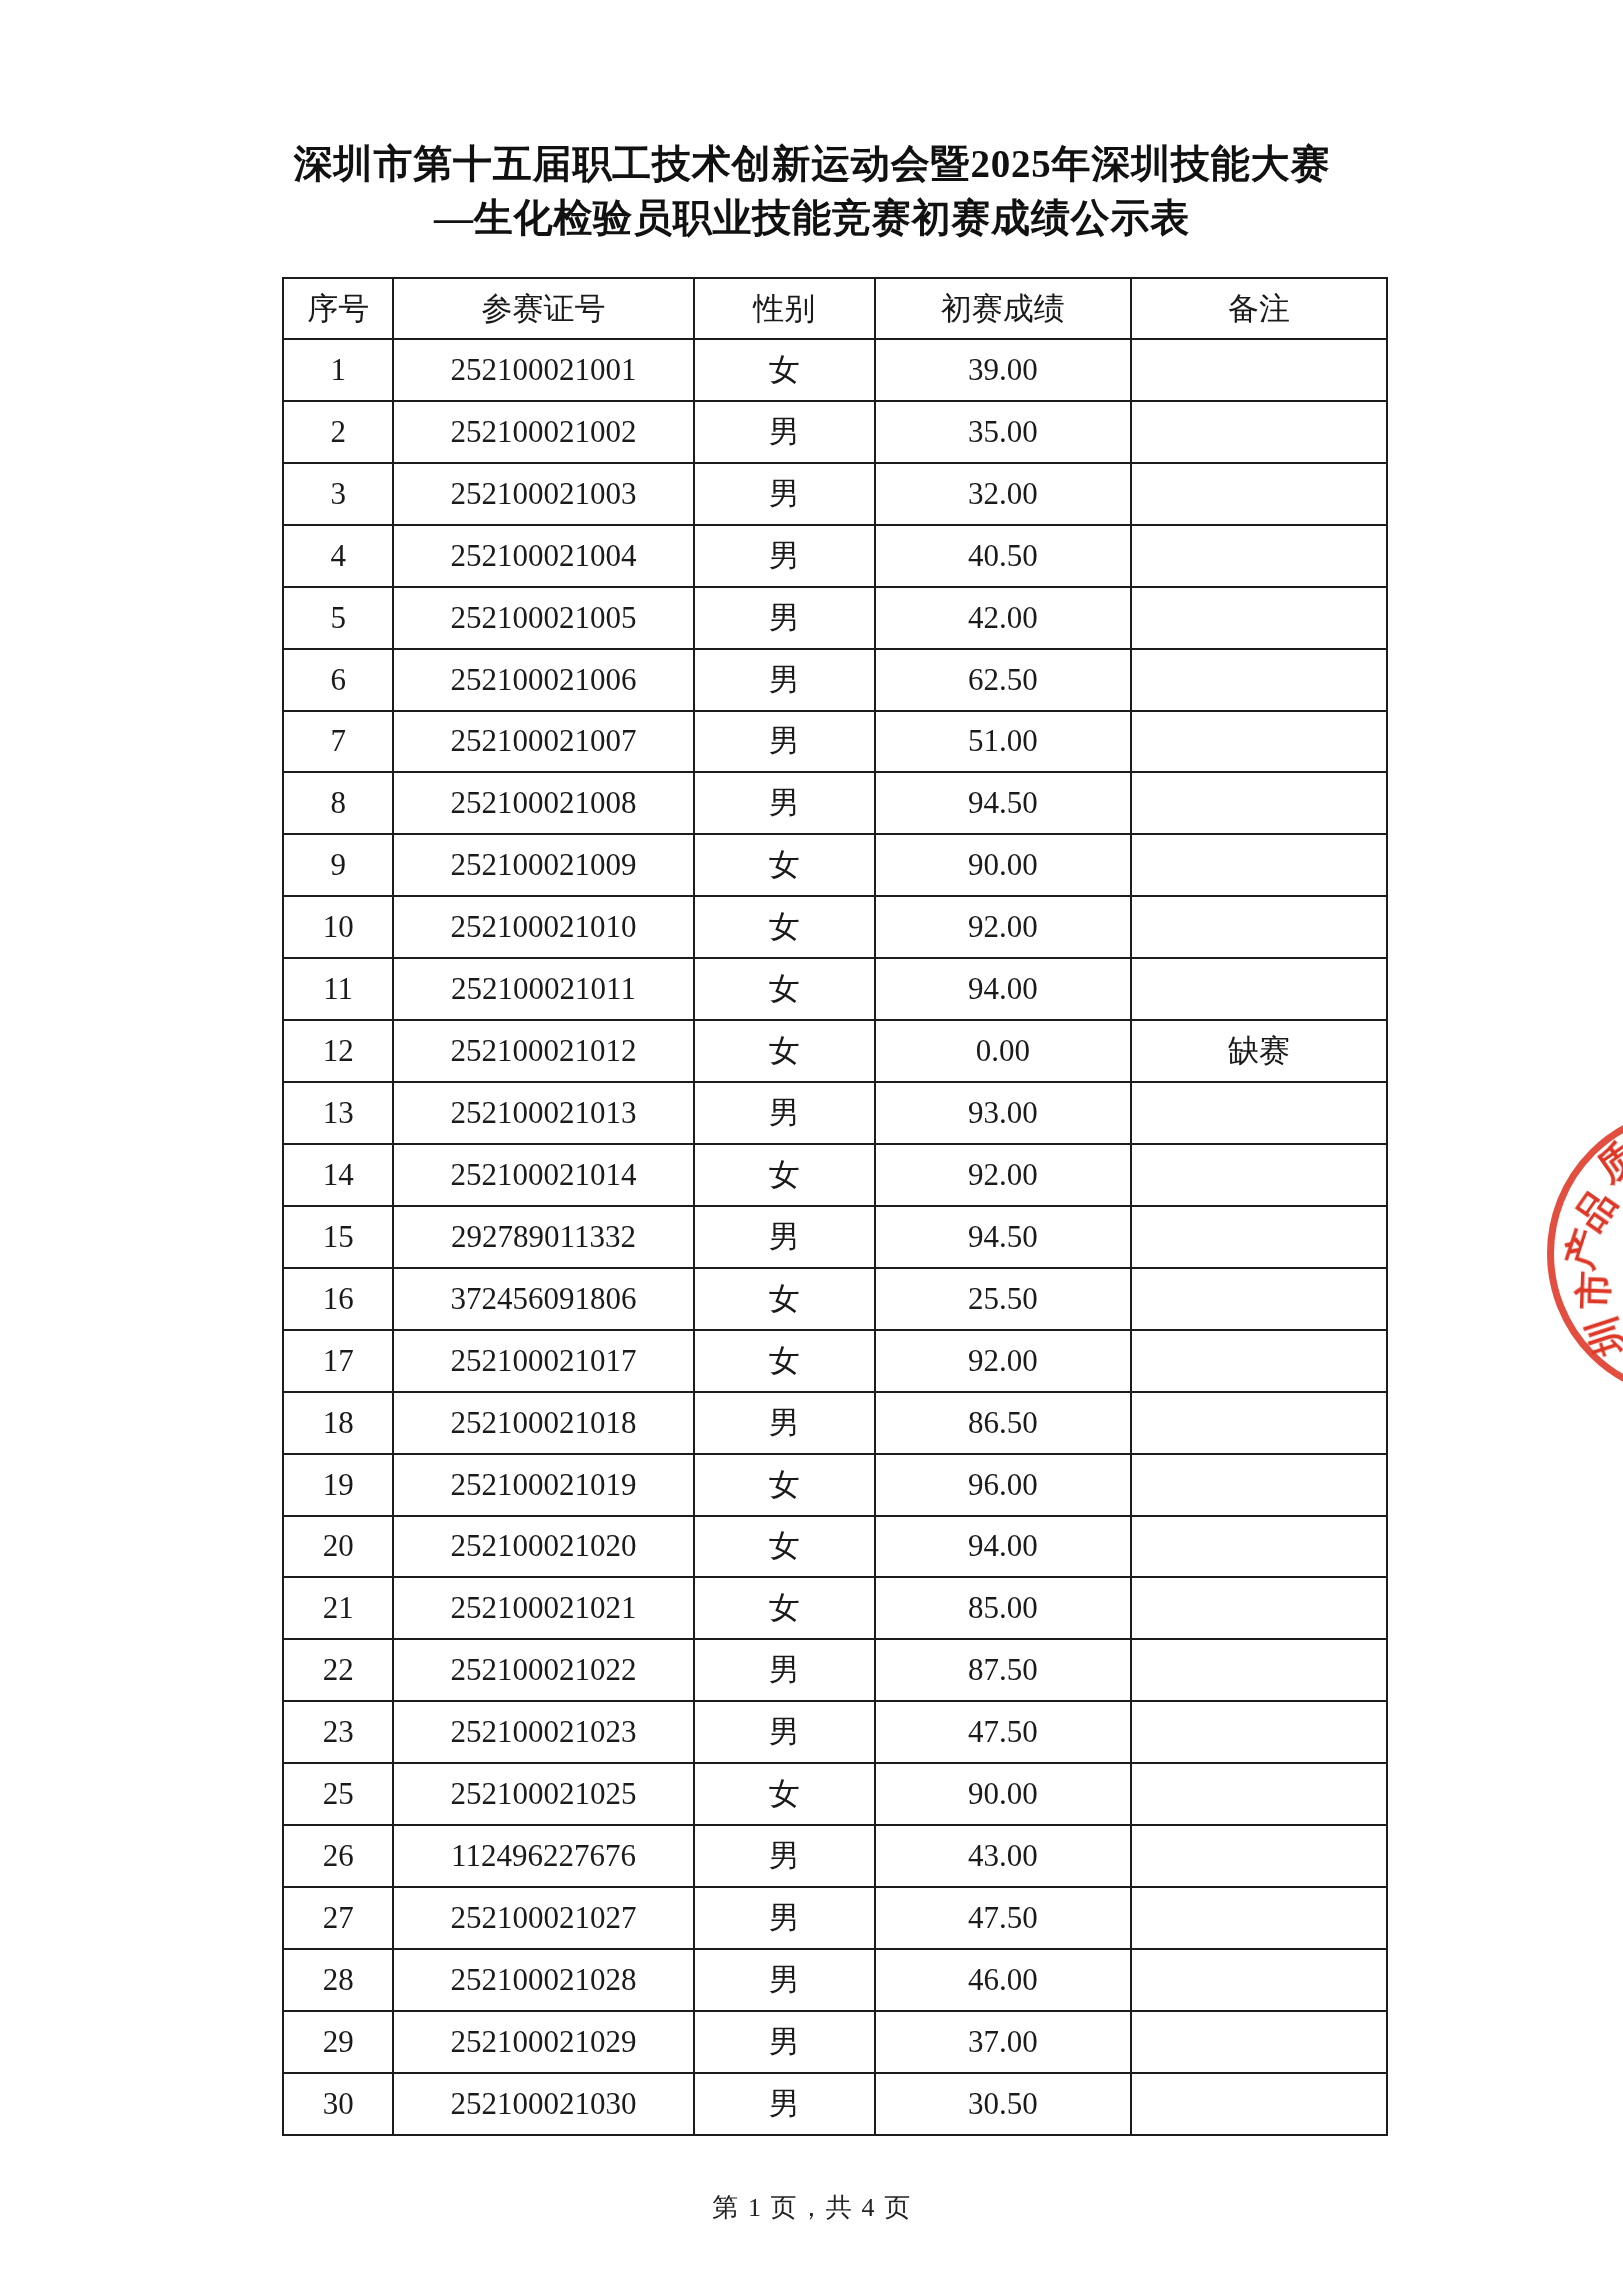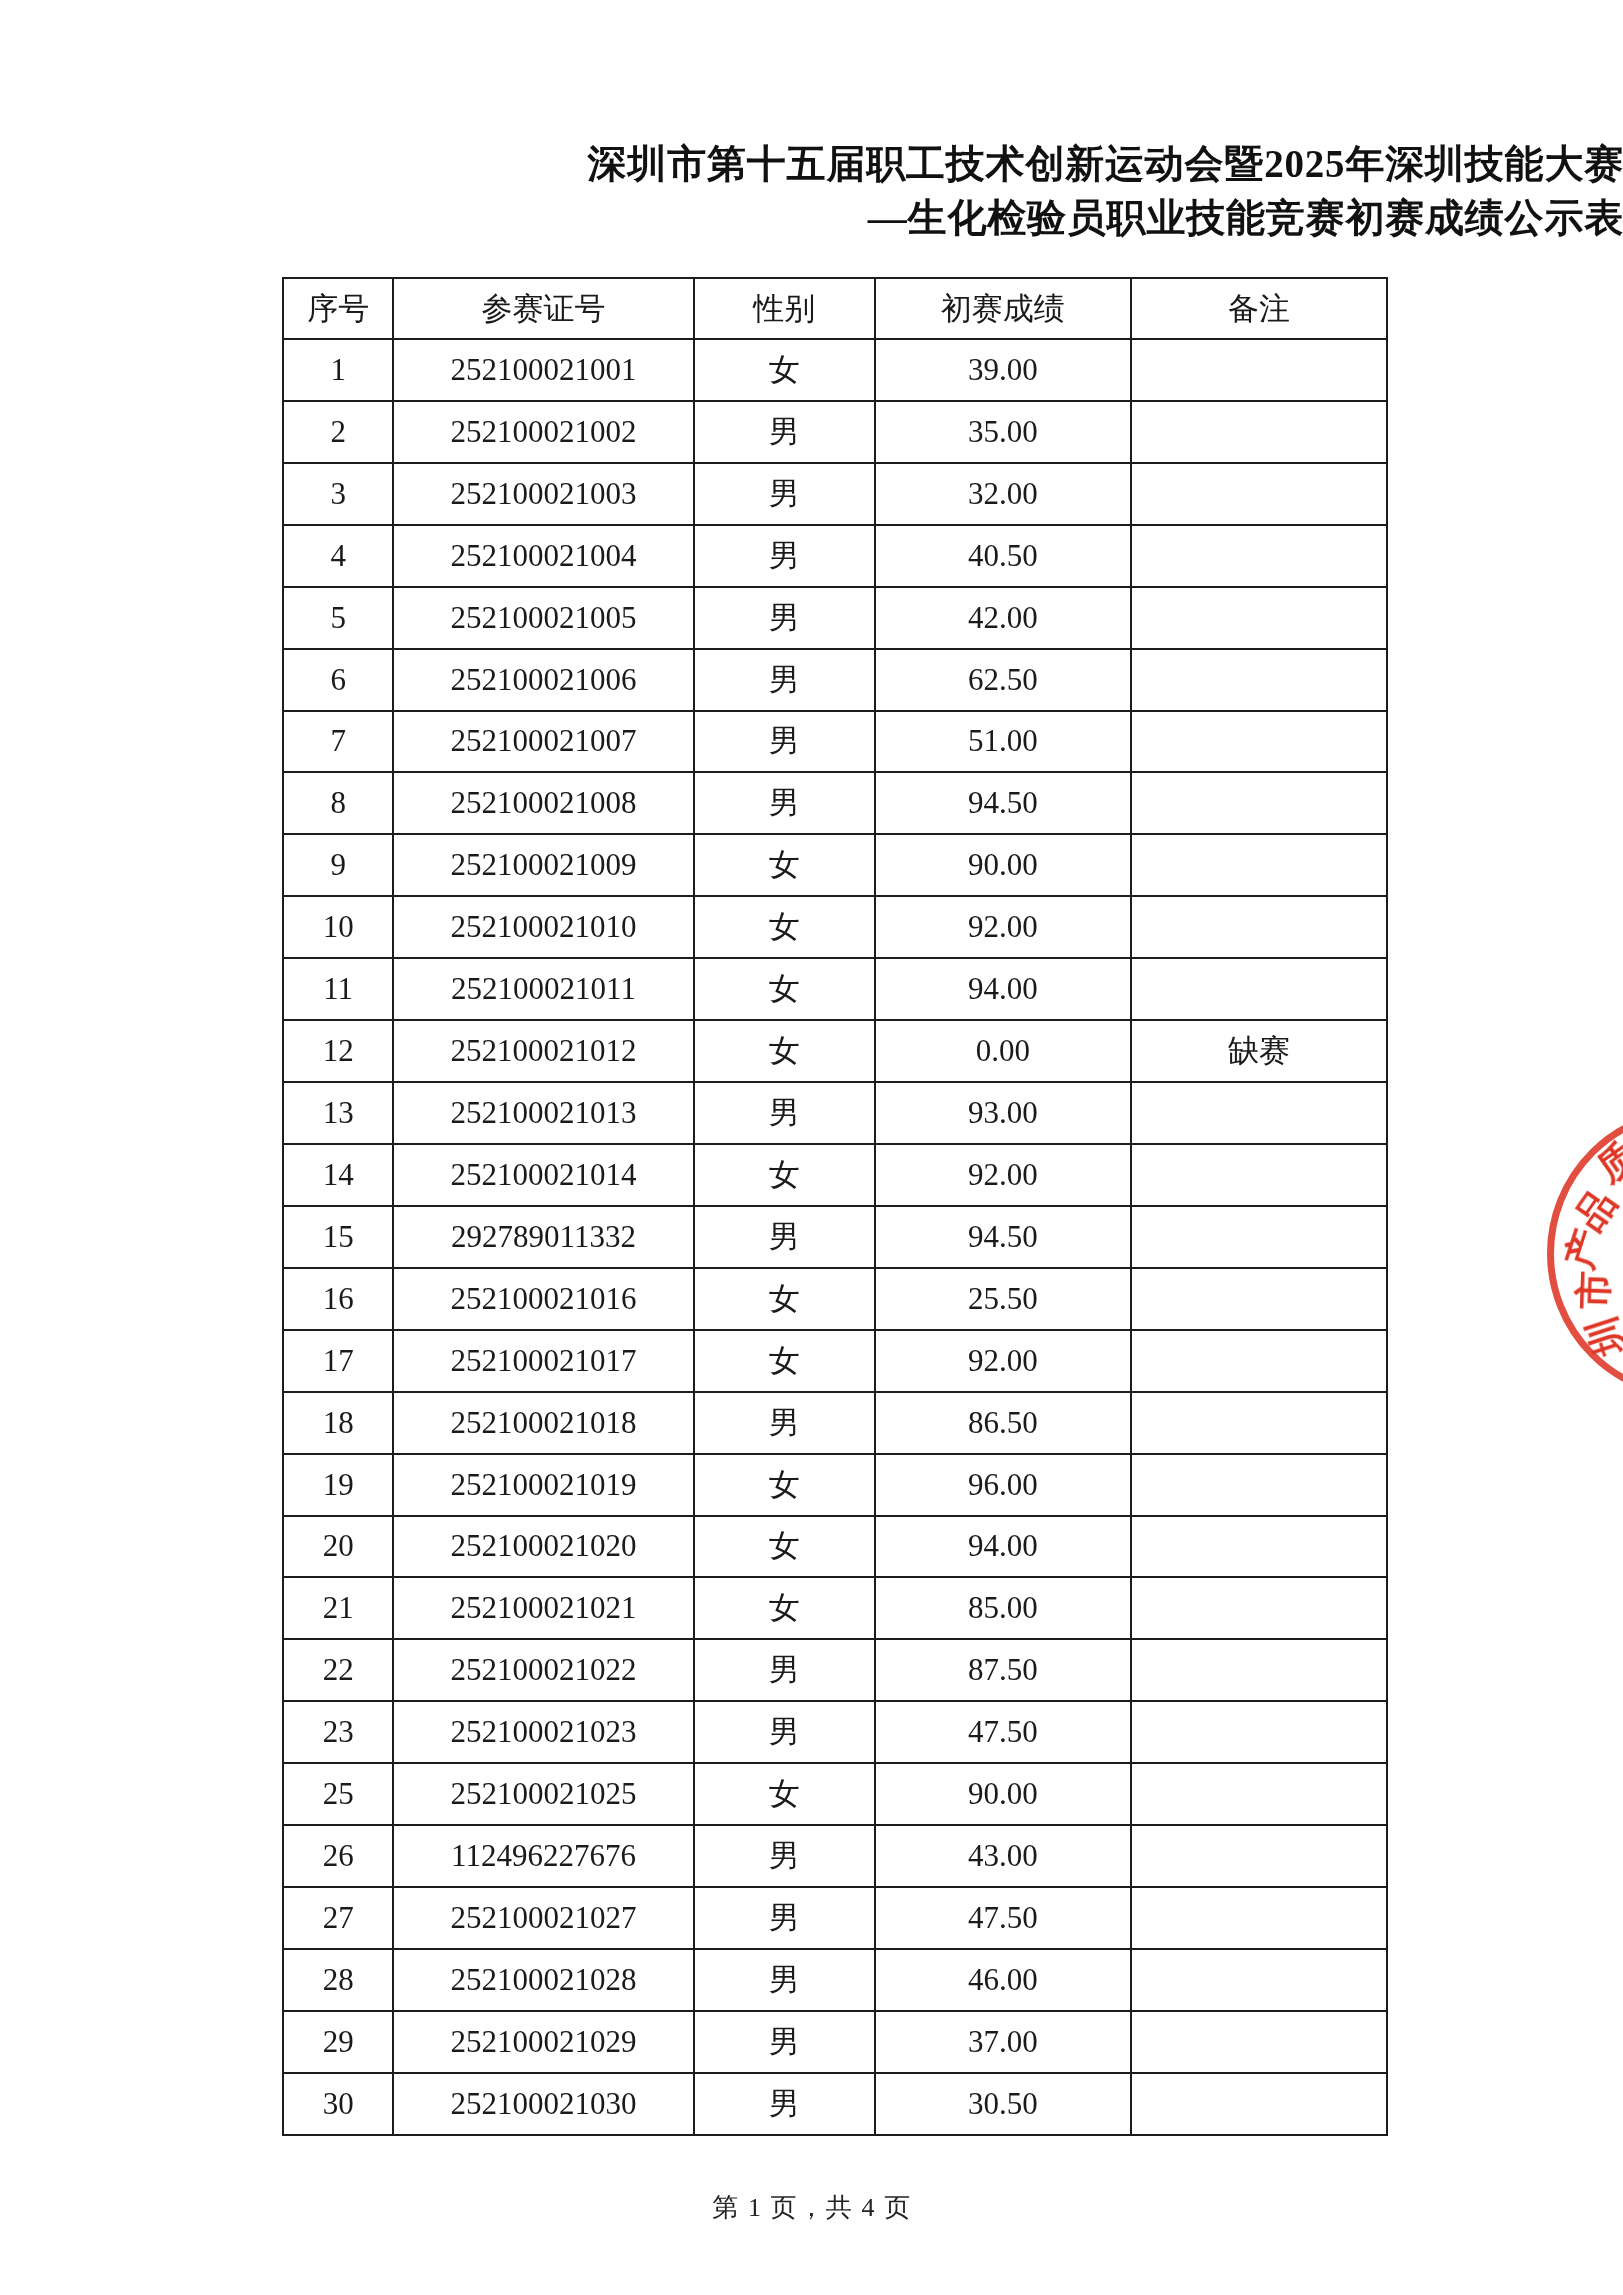--- a/index.html
+++ b/index.html
@@ -10,21 +10,21 @@
     background: #ffffff;
     overflow: hidden;
     font-family: "Liberation Serif", "DejaVu Serif", serif;
     color: #1a1a1a;
   }
   .doc-title {
     position: absolute;
     top: 137px;
     left: 0;
     width: 100%;
-    text-align: right;
+    text-align: center;
     font-size: 39px;
     font-weight: bold;
     line-height: 54px;
     letter-spacing: 0.8px;
     color: #111111;
     margin: 0;
   }
   .results-table {
     position: absolute;
     left: 282px;
@@ -212,21 +212,21 @@
         </tr>
         <tr>
           <td>15</td>
           <td>292789011332</td>
           <td>男</td>
           <td>94.50</td>
           <td></td>
         </tr>
         <tr>
           <td>16</td>
-          <td>252100021016</td>
+          <td>372456091806</td>
           <td>女</td>
           <td>25.50</td>
           <td></td>
         </tr>
         <tr>
           <td>17</td>
           <td>252100021017</td>
           <td>女</td>
           <td>92.00</td>
           <td></td>

